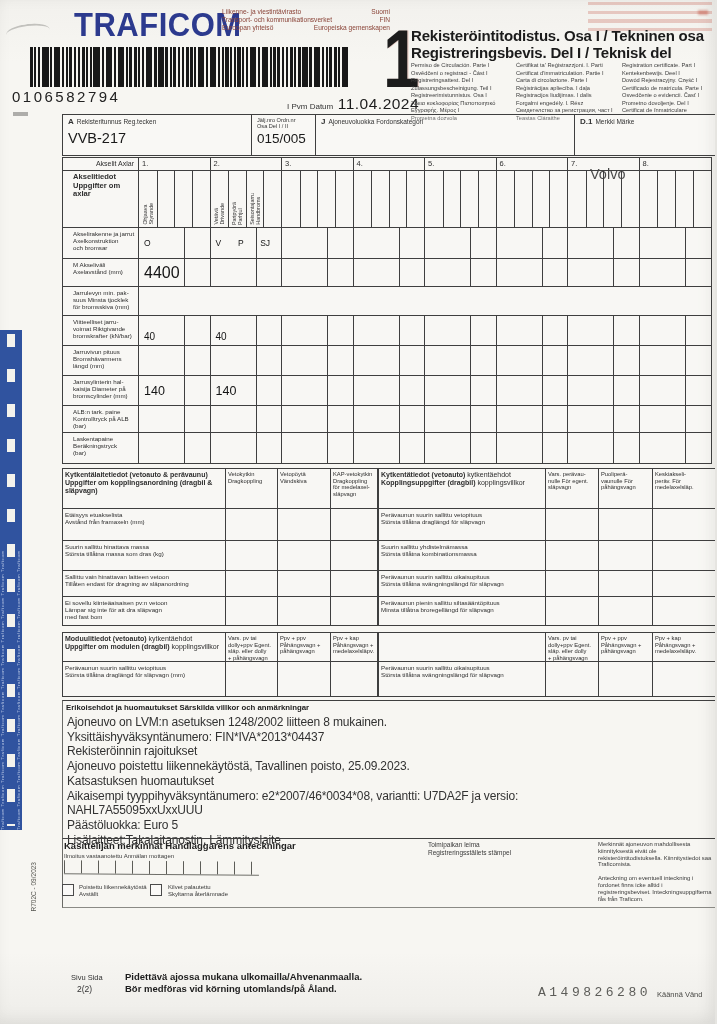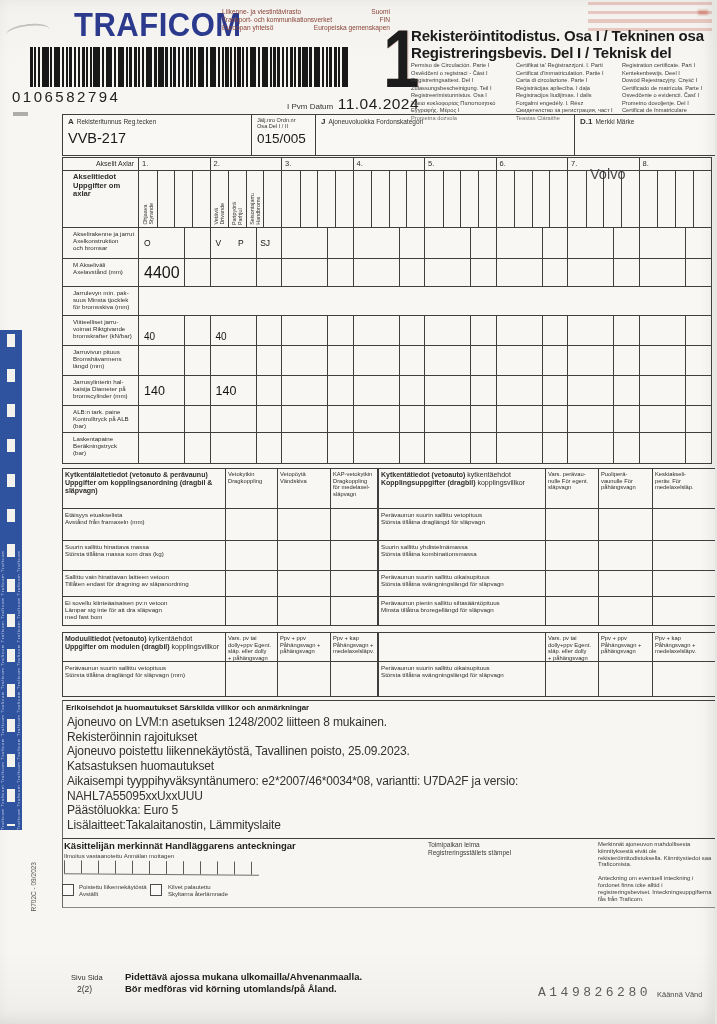--- a/index.html
+++ b/index.html
@@ -522,20 +522,21 @@
 Största tillåtna svängningslängd för släpvagn</div>
     <div></div>
       <div></div>
       <div></div>
   </div>
 
   <div class="abs special">
     <div class="shead">Erikoisehdot ja huomautukset Särskilda villkor och anmärkningar</div>
     <div class="slines">
         <div class="sline">Ajoneuvo on LVM:n asetuksen 1248/2002 liitteen 8 mukainen.</div>
+        <div class="sline">Yksittäishyväksyntänumero: FIN*IVA*2013*04437</div>
         <div class="sline">Rekisteröinnin rajoitukset</div>
         <div class="sline">Ajoneuvo poistettu liikennekäytöstä, Tavallinen poisto, 25.09.2023.</div>
         <div class="sline">Katsastuksen huomautukset</div>
         <div class="sline">Aikaisempi tyyppihyväksyntänumero: e2*2007/46*0034*08, variantti: U7DA2F ja versio:</div>
         <div class="sline">NAHL7A55095xxUxxUUU</div>
         <div class="sline">Päästöluokka: Euro 5</div>
         <div class="sline">Lisälaitteet:Takalaitanostin, Lämmityslaite</div>
       </div>
   </div>
 

